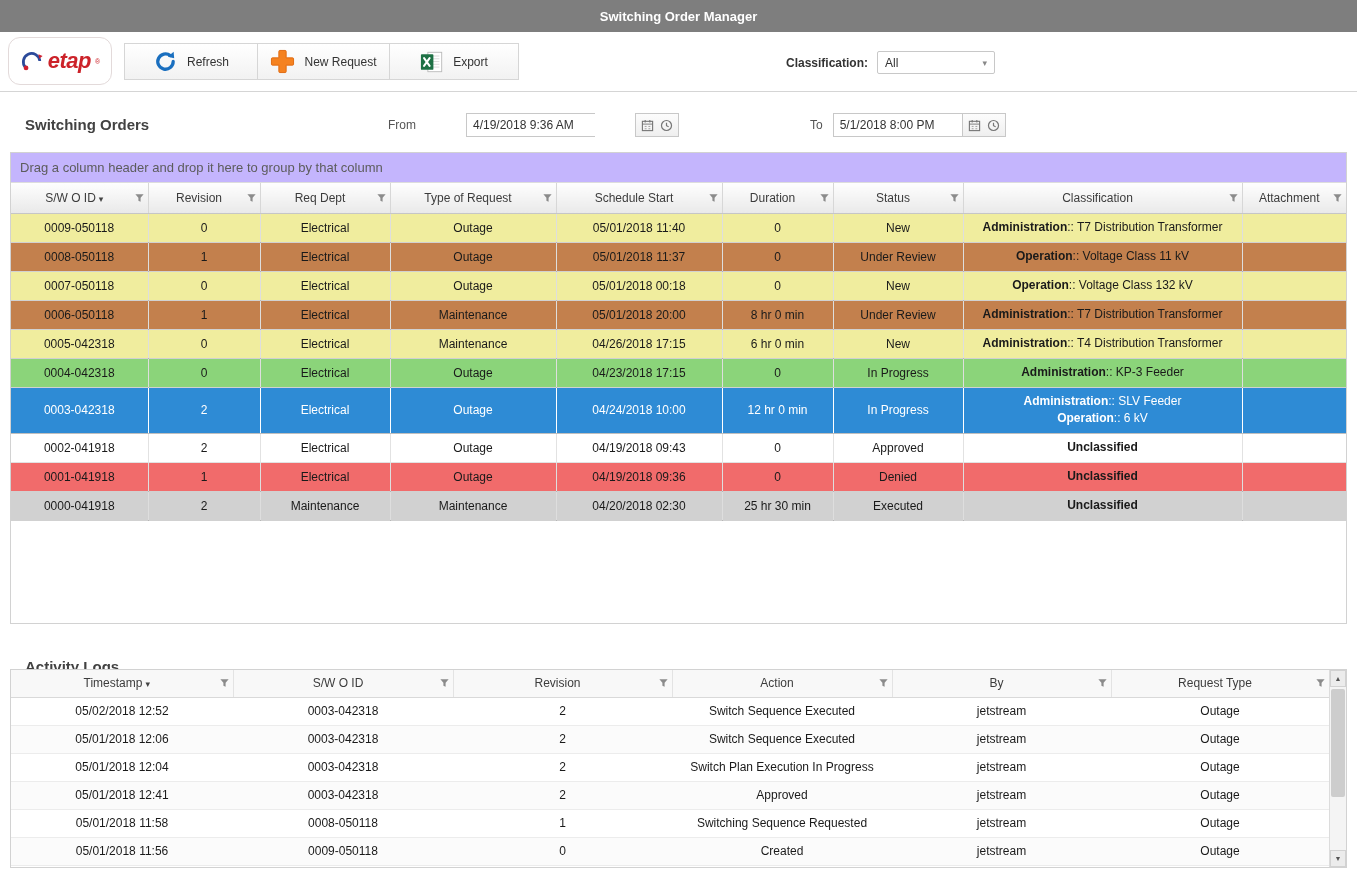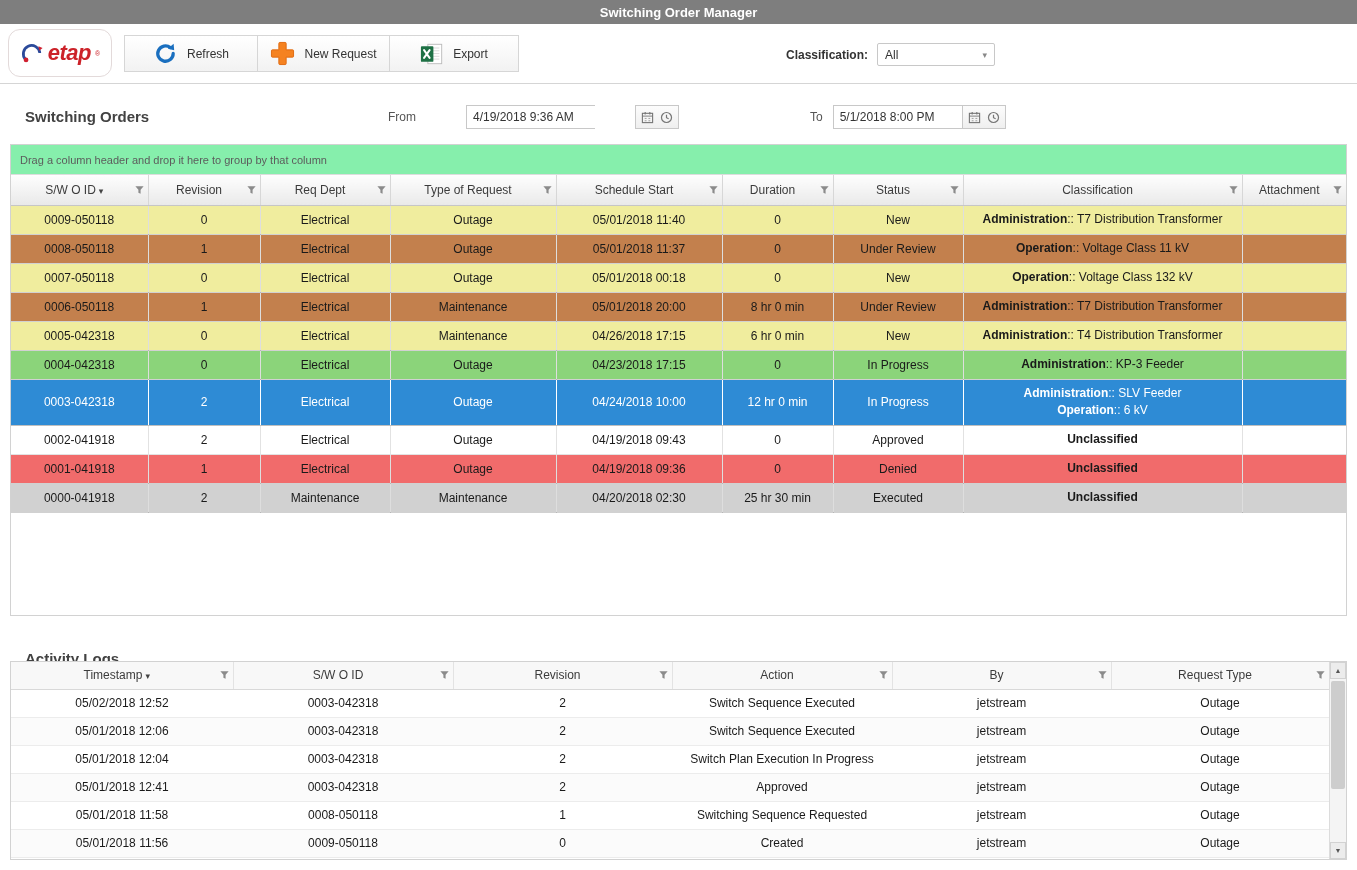--- a/index.html
+++ b/index.html
@@ -1,20 +1,20 @@
 <!DOCTYPE html>
 <html><head>
 <meta charset="utf-8">
 <style>
   * { box-sizing: border-box; margin: 0; padding: 0; }
   html, body { width: 1357px; height: 870px; overflow: hidden; background: #fff;
     font-family: "Liberation Sans", "DejaVu Sans", sans-serif; }
 
   
-  .titlebar { height: 24px; background: #7e7e7e; color: #fff; font-size: 13px;
+  .titlebar { height: 32px; background: #7e7e7e; color: #fff; font-size: 13px;
     font-weight: bold; display: flex; align-items: center; justify-content: center; }
 
   
   .toolbar { height: 60px; position: relative; background: #fff; border-bottom: 1px solid #d5d5d5; }
   .logo { position: absolute; left: 8px; top: 5px; width: 104px; height: 48px;
     border: 1px solid #e3dada; border-radius: 12px; display: flex; align-items: center;
     justify-content: center; gap: 4px; background: #fff; }
   .logo-text { color: #cc2229; font-size: 22px; font-weight: bold; font-style: italic; letter-spacing: -0.5px; }
   .logo-reg { color: #cc2229; font-size: 7px; vertical-align: super; }
   .tbtn-row { position: absolute; left: 124px; top: 11px; display: flex; }
@@ -39,22 +39,22 @@
   .dlabel { font-size: 12px; color: #555; margin-right: 10px; }
   .date-input { width: 129px; height: 24px; border: 1px solid #c8c8c8; border-right: none;
     padding: 0 6px; font-size: 12px; color: #333; font-family: inherit; outline: none; }
   .dicons { height: 24px; border: 1px solid #c8c8c8; background: linear-gradient(#fcfcfc,#efefef);
     display: inline-flex; align-items: center; padding: 0 5px; gap: 6px; cursor: pointer; }
   .ic { display: inline-flex; }
 
   
   .grid { margin: 0 10px; border: 1px solid #d2d2d2; background: #fff; }
   .orders-grid { height: 472px; overflow: hidden; }
-  .group-bar { height: 30px; background: #86efac; border-bottom: 1px solid #ddd;
-    display: flex; align-items: center; padding-left: 9px; font-size: 11px; color: #5c5c5c; }
+  .group-bar { height: 30px; background: #c4b5fd; border-bottom: 1px solid #ddd;
+    display: flex; align-items: center; padding-left: 9px; font-size: 13px; color: #5c5c5c; }
   table { border-collapse: collapse; table-layout: fixed; }
   table.orders { width: 1335px; font-size: 12px; }
   th { height: 30px; background: linear-gradient(#fefefe,#e9e9e9); border-right: 1px solid #d7d7d7;
     border-bottom: 1px solid #c6c6c6; font-weight: normal; font-size: 12px; color: #3c3c3c;
     position: relative; padding: 0 14px 0 4px; text-align: center; cursor: pointer; }
   th:last-child { border-right: none; }
   .sort { font-size: 9px; color: #444; margin-left: 3px; }
   .fbtn { position: absolute; right: 3px; top: 50%; transform: translateY(-50%);
     display: inline-flex; cursor: pointer; }
   .funnel { fill: #8b8b8b; }

